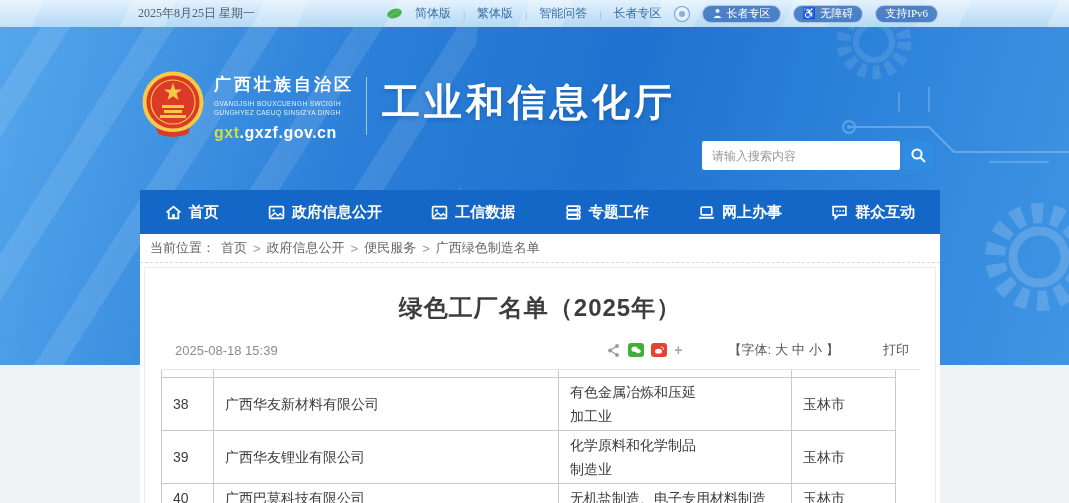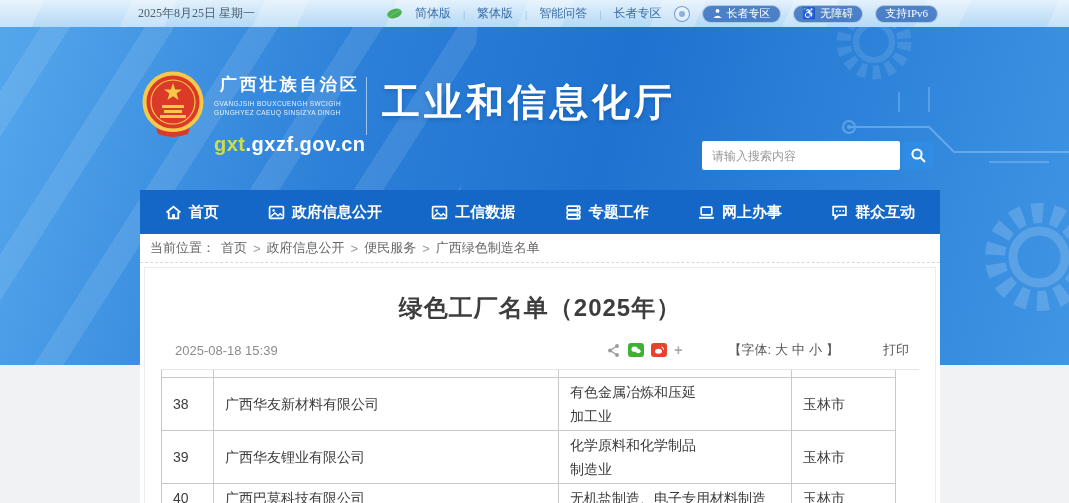--- a/index.html
+++ b/index.html
@@ -63,21 +63,21 @@
     position:absolute; left:180px; top:212px; width:560px; height:126px; opacity:.14; pointer-events:none;
     background:repeating-linear-gradient(90deg, rgba(255,255,255,.5) 0 14px, rgba(255,255,255,.15) 14px 26px, rgba(255,255,255,0) 26px 40px);
     -webkit-mask-image:linear-gradient(180deg,transparent 0,black 60%);
             mask-image:linear-gradient(180deg,transparent 0,black 60%);
   }
   .header-inner{ position:absolute; left:140px; top:0; width:800px; height:338px; }
   .emblem{ position:absolute; left:2px; top:44px; width:62px; height:68px; }
   .brand{ position:absolute; left:74px; top:46px; color:#fff; }
   .brand-name{ font-size:17px; font-weight:bold; letter-spacing:3px;text-align:center; }
   .brand-zhuang{ margin-top:4px; font-size:6.5px; line-height:8.5px; letter-spacing:.4px; color:rgba(255,255,255,.88); }
-  .brand-url{ margin-top:16px; font-size:20px; font-weight:bold; letter-spacing:.5px; color:#fff; }
+  .brand-url{ margin-top:7px; font-size:16px; font-weight:bold; letter-spacing:.5px; color:#fff; }
   .brand-url .gxt{ color:#cede4b; }
   .v-divider{ position:absolute; left:226px; top:50px; width:1px; height:58px; background:rgba(255,255,255,.55); }
   .site-title{
     position:absolute; left:242px; top:50px; color:#fff; font-size:38px; font-weight:bold;
     letter-spacing:4px; text-shadow:0 2px 4px rgba(0,40,90,.25); white-space:nowrap;
   }
   .search{ position:absolute; right:6px; top:114px; display:flex; align-items:center; }
   .search input{
     width:198px; height:29px; border:none; border-radius:2px; background:#fff;
     padding:0 10px; font-size:12px; color:#333; outline:none;

